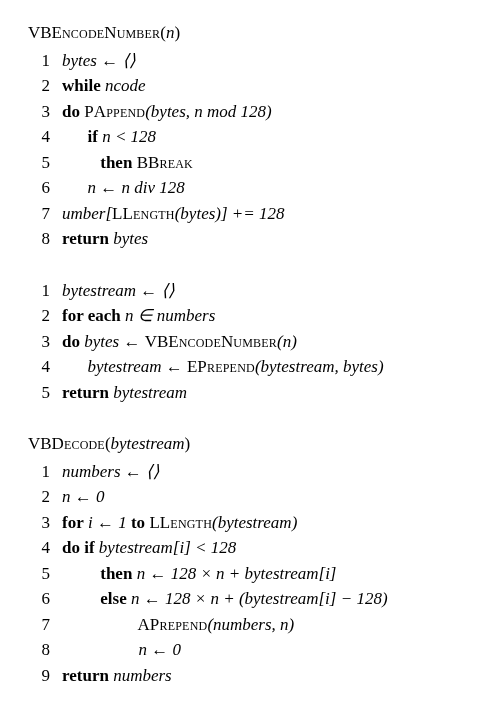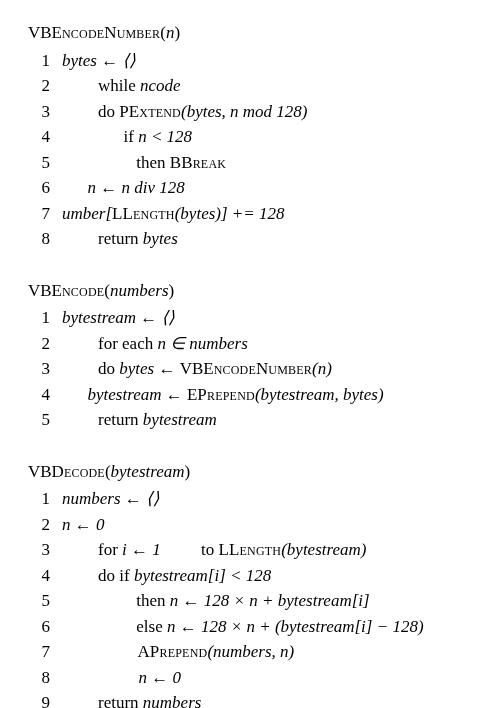--- a/index.html
+++ b/index.html
@@ -31,40 +31,40 @@
       width: 22px;
       text-align: right;
       flex-shrink: 0;
       padding-right: 12px;
     }
     .code {
       white-space: pre;
       flex: 1;
     }
     .it { font-style: italic; }
-    .bf { font-weight: normal; margin-left: 36px; }
+    .bf { font-weight: bold; }
   </style>
 </head>
 <body>
 
 <div class="algo">
   <div class="algo-title">
     <span><span>VBE</span><span class="sc">ncode</span><span>N</span><span class="sc">umber</span></span>(<span class="it">n</span>)
   </div>
   <div class="line">
       <span class="ln">1</span>
       <span class="code"><span class="it">bytes ← ⟨⟩</span></span>
     </div>
   <div class="line">
       <span class="ln">2</span>
       <span class="code"><span class="bf">while</span><span class="it"> ncode</span></span>
     </div>
   <div class="line">
       <span class="ln">3</span>
-      <span class="code"><span class="bf">do</span> <span>P<span class="sc">Extend</span></span><span class="it">(bytes, n mod 128)</span></span>
+      <span class="code"><span class="bf">do</span> <span>P<span class="sc">Append</span></span><span class="it">(bytes, n mod 128)</span></span>
     </div>
   <div class="line">
       <span class="ln">4</span>
       <span class="code">      <span class="bf">if</span><span class="it"> n &lt; 128</span></span>
     </div>
   <div class="line">
       <span class="ln">5</span>
       <span class="code">         <span class="bf">then</span> <span>B<span class="sc">Break</span></span></span>
     </div>
   <div class="line">
@@ -75,23 +75,20 @@
       <span class="ln">7</span>
       <span class="code"><span class="it">umber[</span><span>L<span class="sc">Length</span></span><span class="it">(bytes)] += 128</span></span>
     </div>
   <div class="line">
       <span class="ln">8</span>
       <span class="code"><span class="bf">return</span><span class="it"> bytes</span></span>
     </div>
 </div>
 
 <div class="algo">
-  <div class="algo-title">
-    <span><span>VBE</span><span class="sc">ncode</span></span>(<span class="it">numbers</span>)
-  </div>
   <div class="line">
       <span class="ln">1</span>
       <span class="code"><span class="it">bytestream ← ⟨⟩</span></span>
     </div>
   <div class="line">
       <span class="ln">2</span>
       <span class="code"><span class="bf">for each</span><span class="it"> n ∈ numbers</span></span>
     </div>
   <div class="line">
       <span class="ln">3</span>

